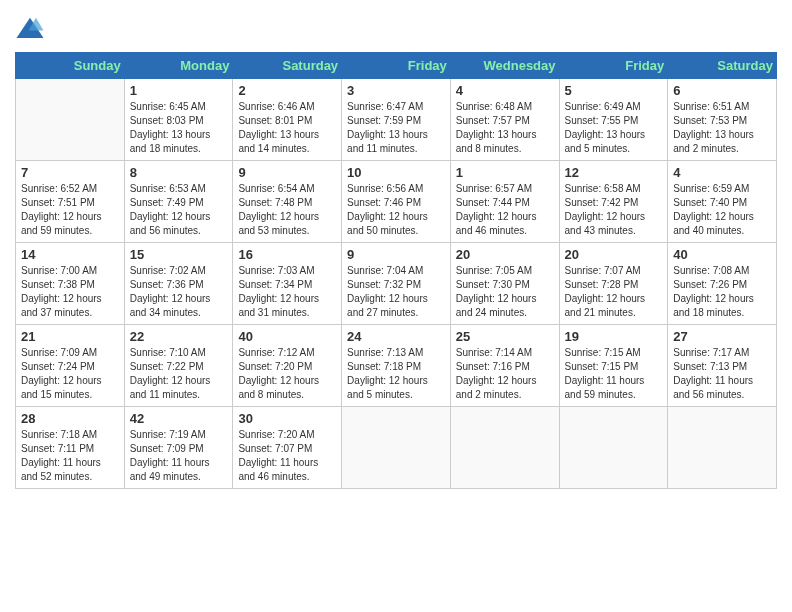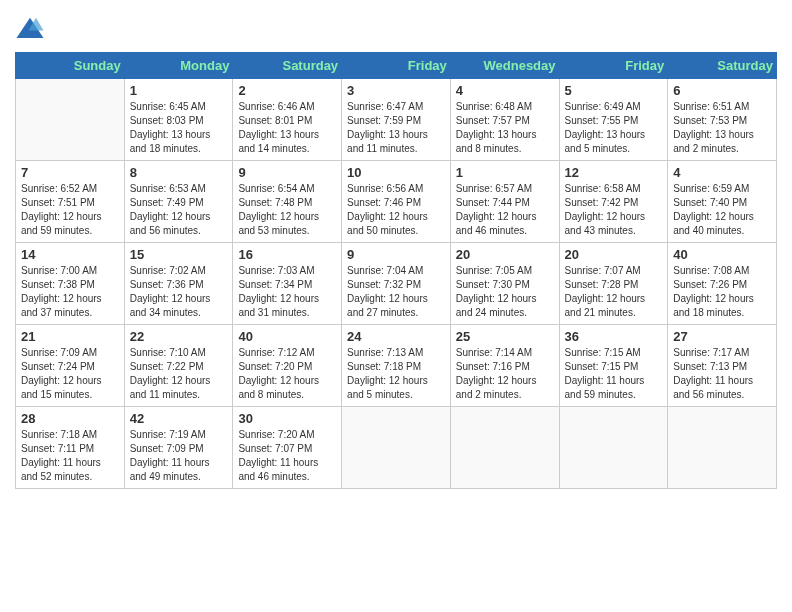--- a/index.html
+++ b/index.html
@@ -223,21 +223,21 @@
           </td>
           <td>
             <span class="day-number">24</span>
             <div class="day-info">Sunrise: 7:13 AM<br>Sunset: 7:18 PM<br>Daylight: 12 hours and 5 minutes.</div>
           </td>
           <td>
             <span class="day-number">25</span>
             <div class="day-info">Sunrise: 7:14 AM<br>Sunset: 7:16 PM<br>Daylight: 12 hours and 2 minutes.</div>
           </td>
           <td>
-            <span class="day-number">36</span>
+            <span class="day-number">19</span>
             <div class="day-info">Sunrise: 7:15 AM<br>Sunset: 7:15 PM<br>Daylight: 11 hours and 59 minutes.</div>
           </td>
           <td>
             <span class="day-number">27</span>
             <div class="day-info">Sunrise: 7:17 AM<br>Sunset: 7:13 PM<br>Daylight: 11 hours and 56 minutes.</div>
           </td>
         </tr>
         <tr>
           <td>
             <span class="day-number">28</span>

